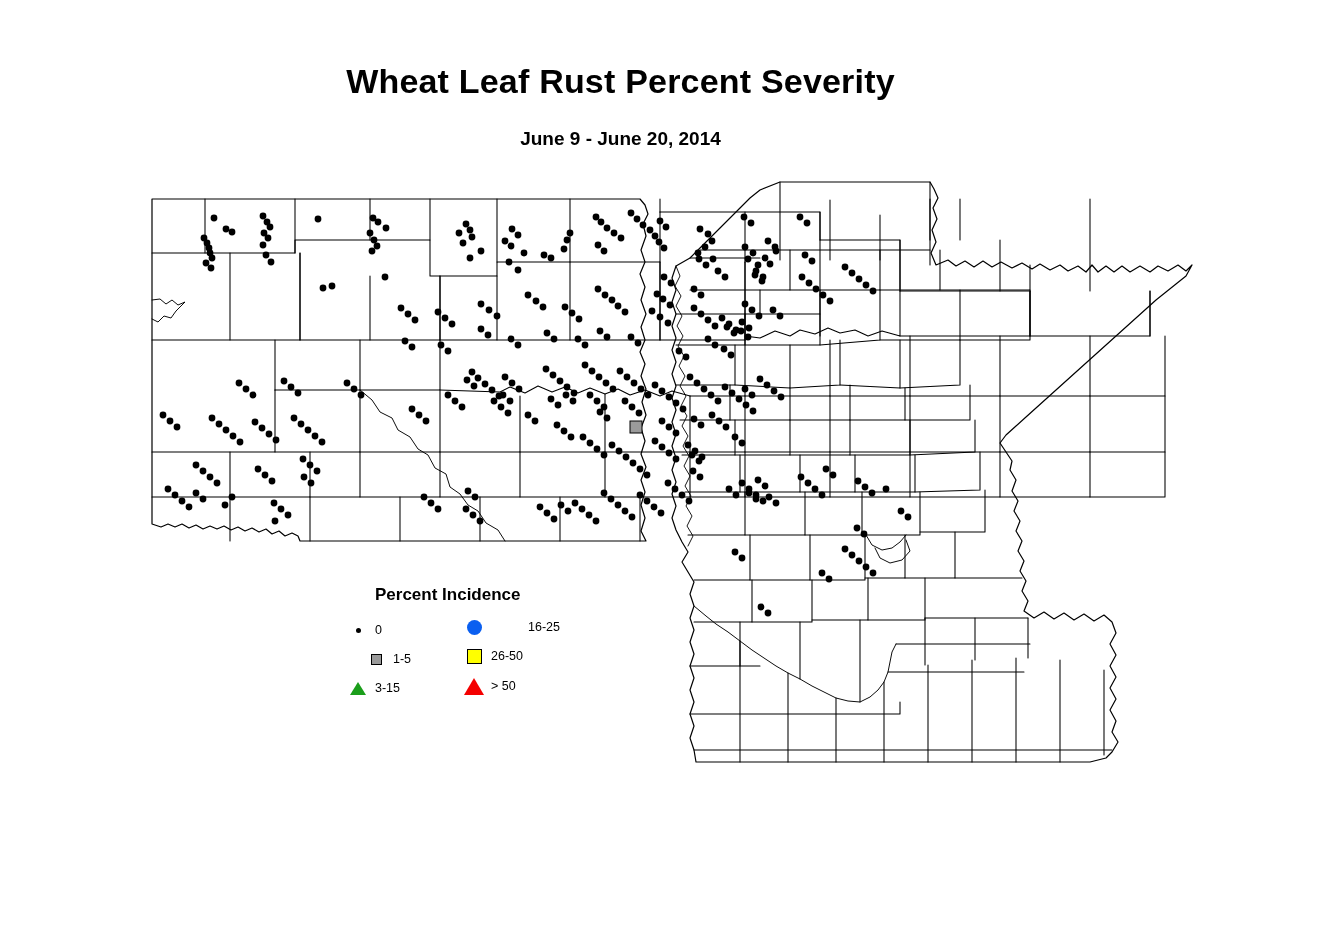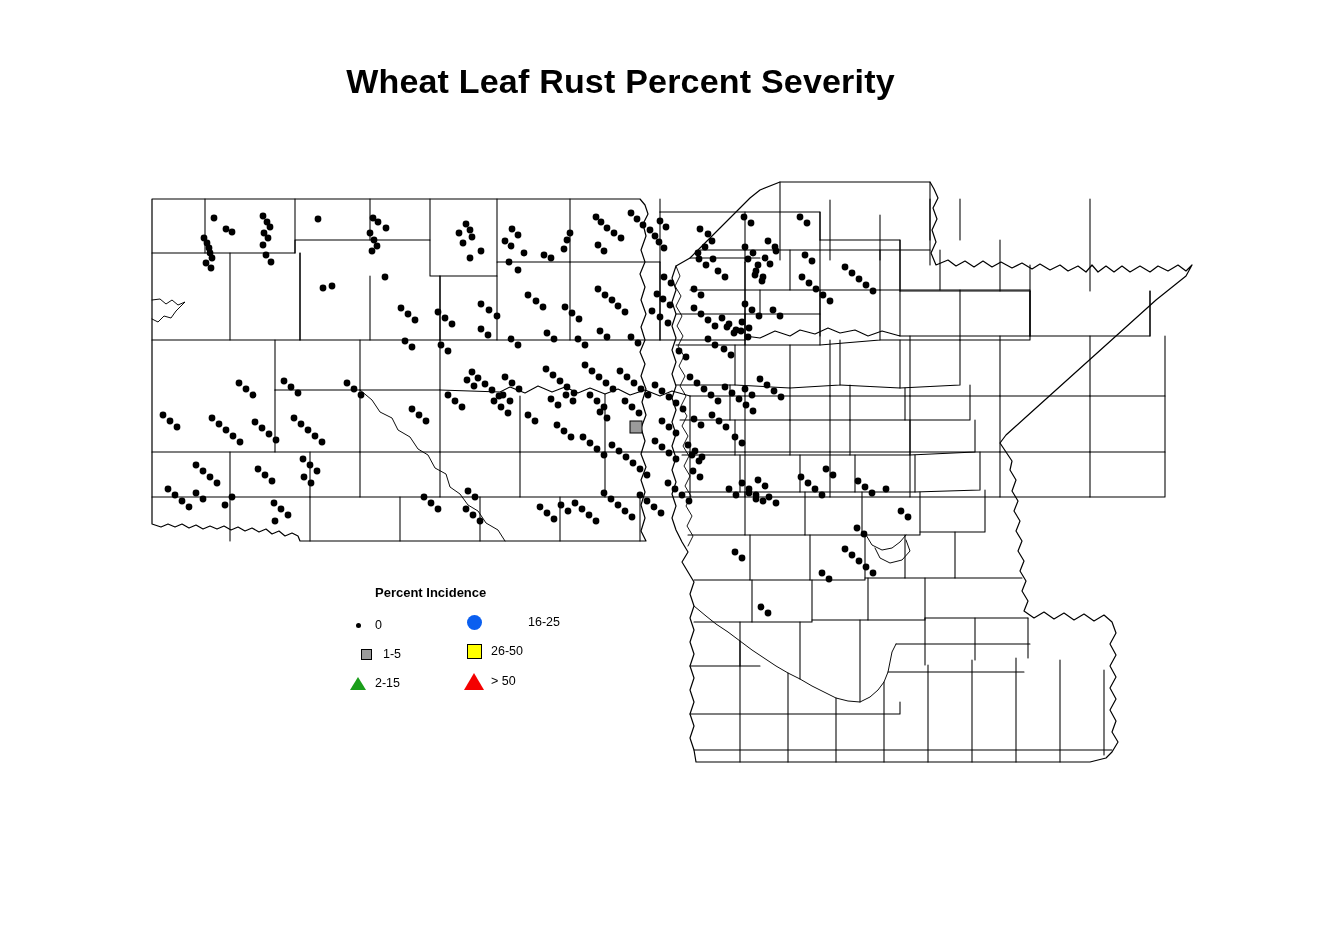--- a/index.html
+++ b/index.html
@@ -48,21 +48,21 @@
     left: 0;
   }
   
   .legend {
     position: absolute;
     left: 347px;
     top: 585px;
     width: 230px;
   }
   .legend-title {
-    font-size: 13px;
+    font-size: 17px;
     font-weight: bold;
     color: #000;
     margin-bottom: 16px;
     white-space: nowrap;
     padding-left: 28px;
   }
   .legend-grid {
     position: relative;
     width: 230px;
     height: 85px;
@@ -119,20 +119,21 @@
     border-right: 10px solid transparent;
     border-bottom: 17px solid #f40000;
   }
 </style>
 </head>
 <body>
 
 <div id="page">
 
   <div class="title">Wheat Leaf Rust Percent Severity</div>
+  <div class="subtitle">June 9 - June 20, 2014</div>
 
   <svg id="map-svg" width="1341" height="926" viewBox="0 0 1341 926">
     <g fill="none" stroke="#000000" stroke-width="1.05" stroke-linejoin="round" stroke-linecap="round">
 
       <path d="
         M152,199 L640,199 L645,205 L648,214 L643,224 L646,236 L641,250 L645,262 L640,274
         L645,287 L641,300 L646,314 L641,327 L645,340 L640,352 L645,364 L641,376 L646,389
         L642,402 L646,415 L641,428 L645,441 L641,454 L646,467 L641,480 L645,492 L641,505
         L645,518 L641,531 L646,541
         L300,541 L298,536 L292,533 L285,536 L279,531 L272,534 L266,529 L259,532 L252,528
@@ -765,32 +766,32 @@
     <div class="legend-title">Percent Incidence</div>
     <div class="legend-grid">
 
       <div class="legend-item" style="left:0px; top:0px;">
         <span class="legend-sym">
             <span class="sym-dot"></span>
           </span>
         <span class="legend-label">0</span>
       </div>
 
-      <div class="legend-item" style="left:8px; top:29px;align-items:center;">
+      <div class="legend-item" style="left:18px; top:29px;align-items:center;">
         <span class="legend-sym">
             <span class="sym-square-gray"></span>
           </span>
         <span class="legend-label">1-5</span>
       </div>
 
       <div class="legend-item" style="left:0px; top:58px;">
         <span class="legend-sym">
             <span class="sym-tri-green"></span>
           </span>
-        <span class="legend-label">2-15</span>
+        <span class="legend-label">3-15</span>
       </div>
 
       <div class="legend-item" style="left:116px; top:-3px;gap:37px;">
         <span class="legend-sym">
             <span class="sym-circle-blue"></span>
           </span>
         <span class="legend-label">16-25</span>
       </div>
 
       <div class="legend-item" style="left:116px; top:26px;text-align:right;">

